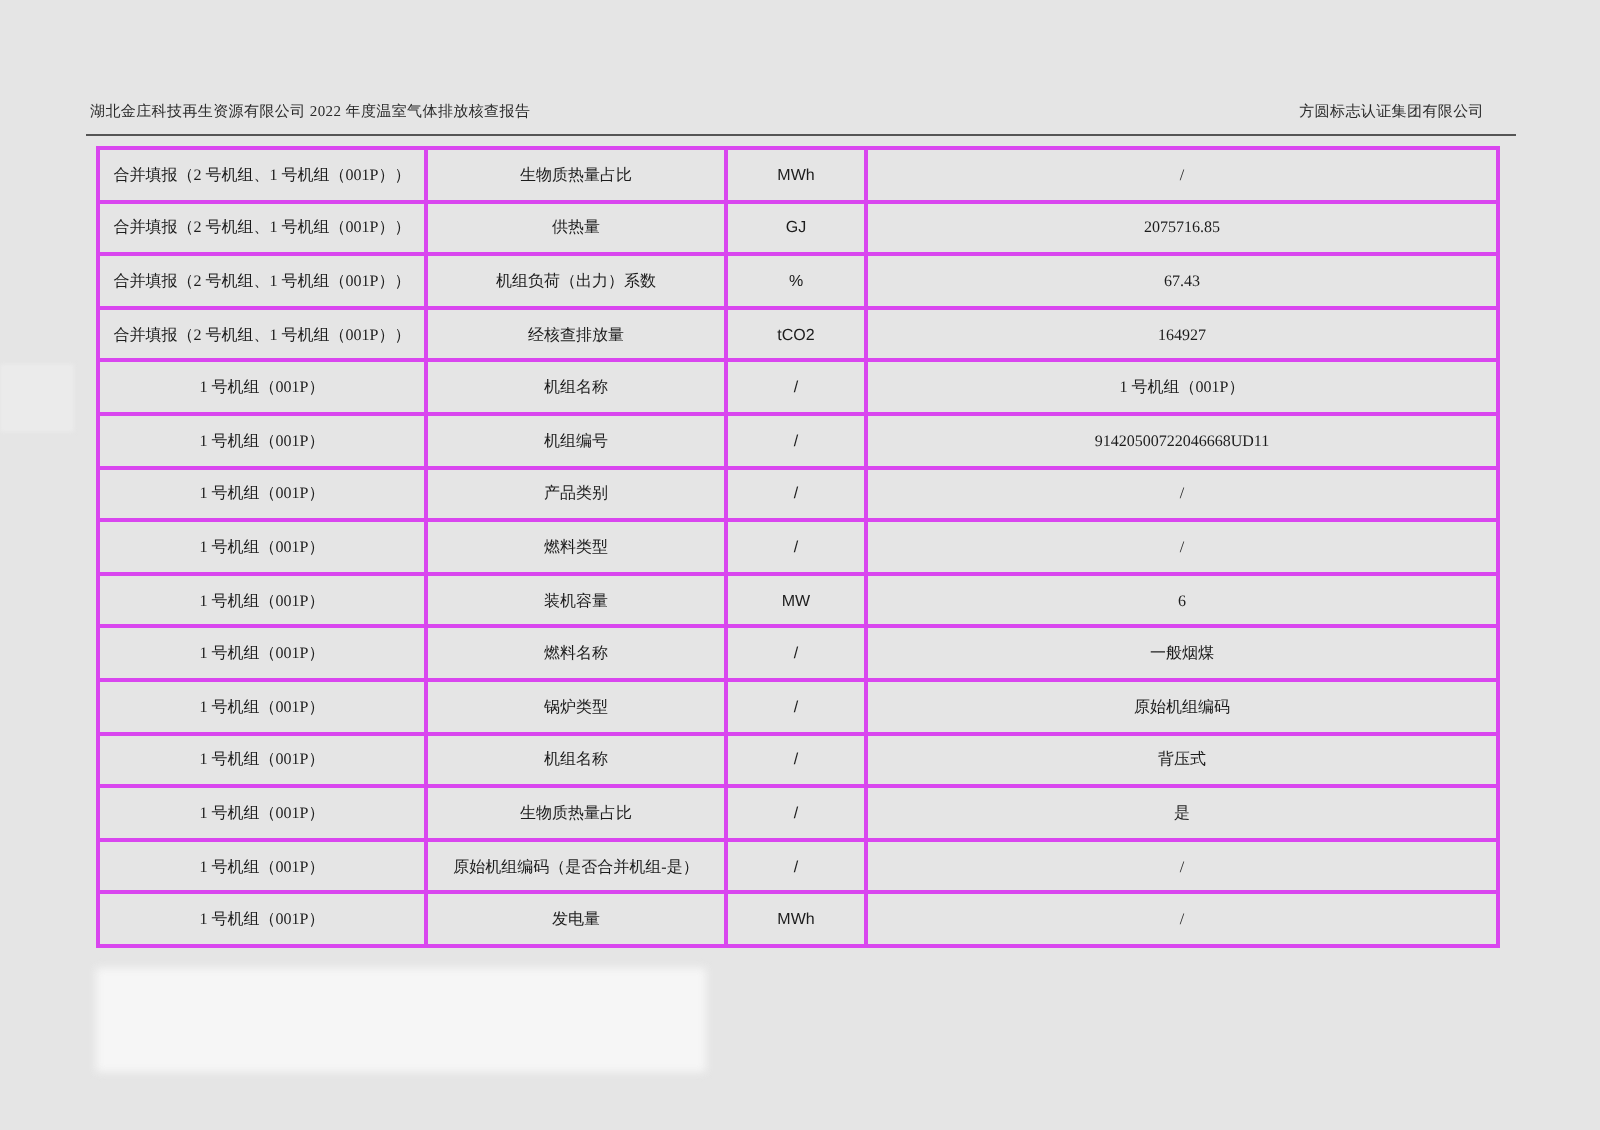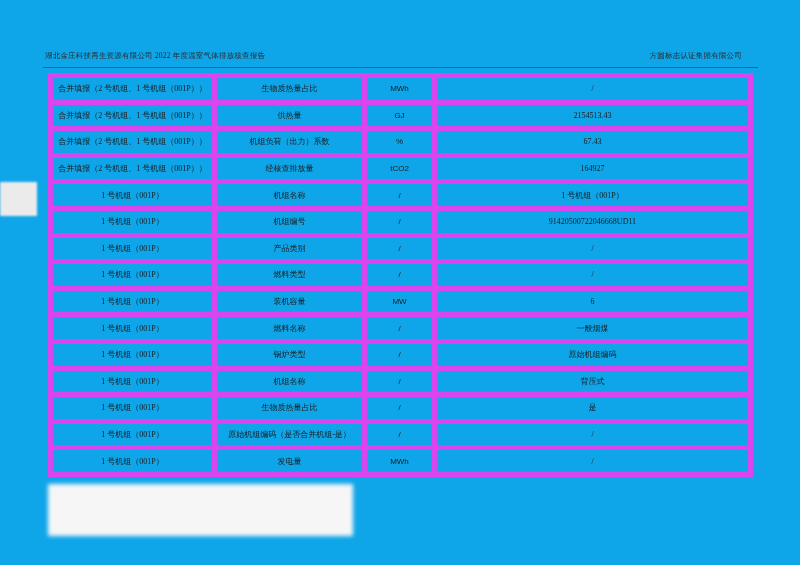--- a/index.html
+++ b/index.html
@@ -3,21 +3,21 @@
 <meta charset="utf-8">
 <style>
   * { margin: 0; padding: 0; box-sizing: border-box; }
   html, body { width: 800px; height: 565px; background: #ffffff; }
   body {
     position: relative;
     font-family: "Liberation Serif", "DejaVu Serif", serif;
     color: #1f1f1f;
     overflow: hidden;
   }
-  .page { position: absolute; inset: 0; background: #0ea5e9; }
+  .page { position: absolute; inset: 0; background: #e5e5e5; }
 
   .running-head {
     position: absolute;
     top: 51px; left: 45px; right: 58px;
     display: flex;
     justify-content: space-between;
     align-items: flex-end;
     font-size: 7.5px;
     letter-spacing: 0.2px;
     color: #2a2a2a;
@@ -30,21 +30,21 @@
   }
 
   table.data-table {
     position: absolute;
     top: 73px; left: 48px;
     width: 700px;
     border-collapse: collapse;
     table-layout: fixed;
   }
   table.data-table td {
-    border: 5px solid #d946ef;
+    border: 2px solid #d946ef;
     height: 26.6px;
     font-size: 8px;
     text-align: center;
     vertical-align: middle;
     color: #1c1c1c;
     white-space: nowrap;
     overflow: hidden;
     padding: 0 1px;
   }
   col.c1 { width: 164px; }
@@ -100,21 +100,21 @@
         <tr>
           <td class="unit-group-cell">合并填报（2 号机组、1 号机组（001P））</td>
           <td class="item-cell">生物质热量占比</td>
           <td class="unit-cell">MWh</td>
           <td class="value-cell">/</td>
         </tr>
         <tr>
           <td class="unit-group-cell">合并填报（2 号机组、1 号机组（001P））</td>
           <td class="item-cell">供热量</td>
           <td class="unit-cell">GJ</td>
-          <td class="value-cell">2154513.43</td>
+          <td class="value-cell">2075716.85</td>
         </tr>
         <tr>
           <td class="unit-group-cell">合并填报（2 号机组、1 号机组（001P））</td>
           <td class="item-cell">机组负荷（出力）系数</td>
           <td class="unit-cell">%</td>
           <td class="value-cell">67.43</td>
         </tr>
         <tr>
           <td class="unit-group-cell">合并填报（2 号机组、1 号机组（001P））</td>
           <td class="item-cell">经核查排放量</td>

